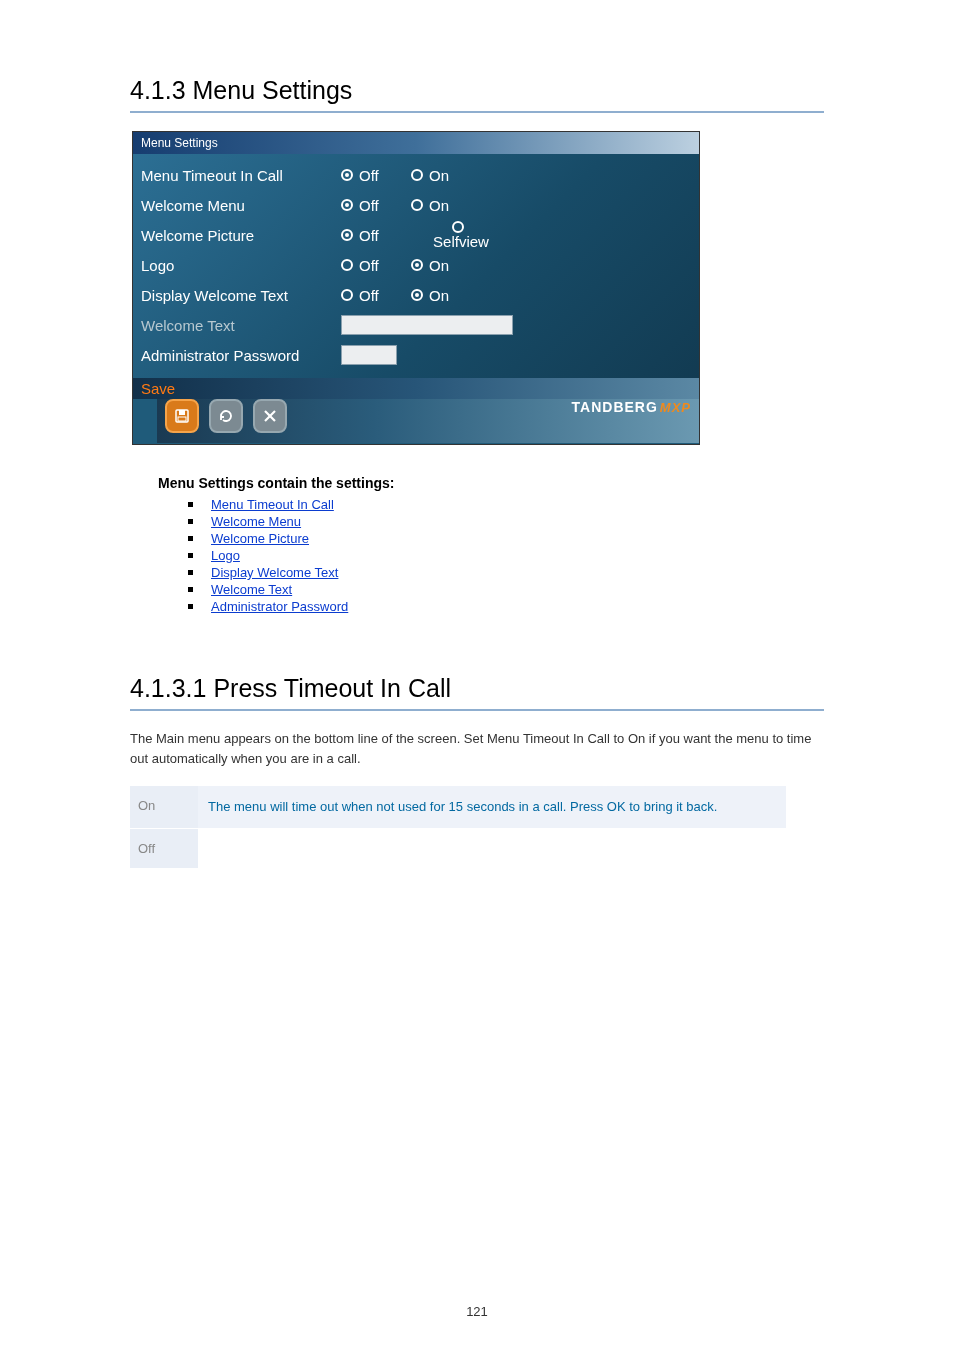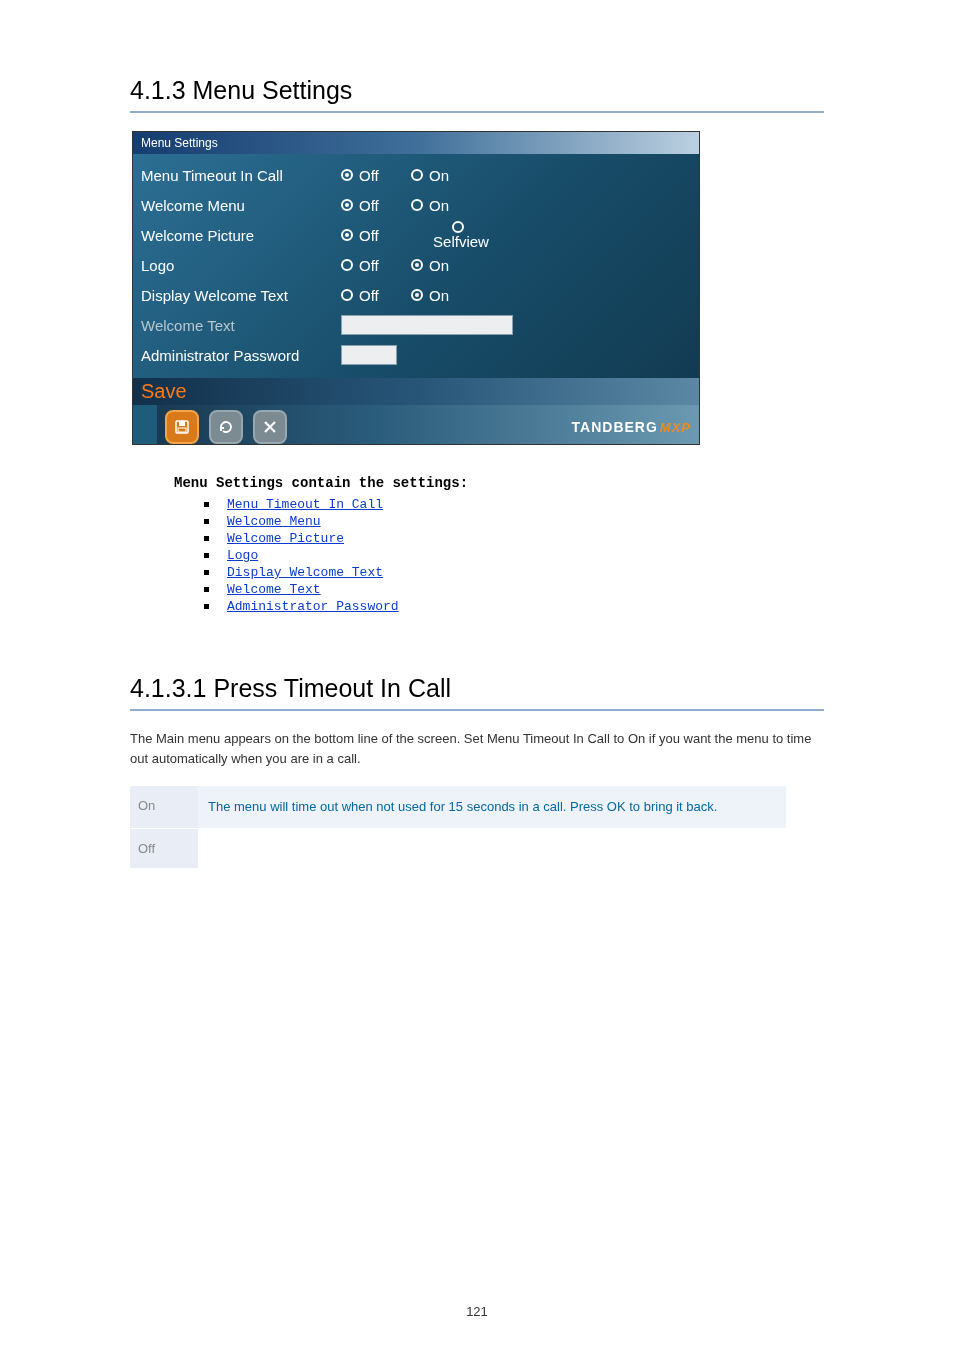--- a/index.html
+++ b/index.html
@@ -90,48 +90,48 @@
     height:18px;
     background:#eceef0;
     border:1px solid #8aa0ae;
     width: 170px;
   }
   .text-field.small { width: 54px; }
   .save-bar {
     background: linear-gradient(to right, #12304a 0%, #275578 50%, #5b88a4 100%);
     color:#ff7a14;
     padding: 2px 8px;
-    font-size:20px;
+    font-size:15px;
   }
   .footer-bar {
     background: linear-gradient(to right, #1a3a52 0%, #2a5c7b 40%, #6b99b1 100%);
     height: 44px;
     display:flex;
-    align-items:center;
+    align-items:flex-start;
     padding: 0 8px;
     justify-content: space-between;
     margin-left: 24px;
   }
   .footer-icons { display:flex; align-items:center; gap:10px; }
   .ficon {
     width:30px; height:30px; border-radius:8px;
     background: #7c8a92;
     border: 2px solid #97a8b0;
     display:flex; align-items:center; justify-content:center;
     color:#fff; font-weight:bold;
   }
   .ficon.save { background:#d97a1a; border-color:#f6a44a; }
   .brand {
     color:#fff; font-weight:bold; font-size:14px; letter-spacing:1px;
     display:flex; align-items:baseline; gap:2px;
   }
   .brand .mxp { color:#f08a1c; font-style:italic; font-weight:bold; font-size:13px; }
 
   
-  .links-block { margin: 30px 0 20px 44px; font-family: Liberation Mono, monospace; }
+  .links-block { margin: 30px 0 20px 28px; }
   .links-label { margin-bottom: 6px; }
   ul.link-list {
     list-style: none;
     padding: 0;
     margin: 0 0 0 30px;
   }
   ul.link-list li {
     display:flex;
     align-items:center;
     margin: 2px 0;

